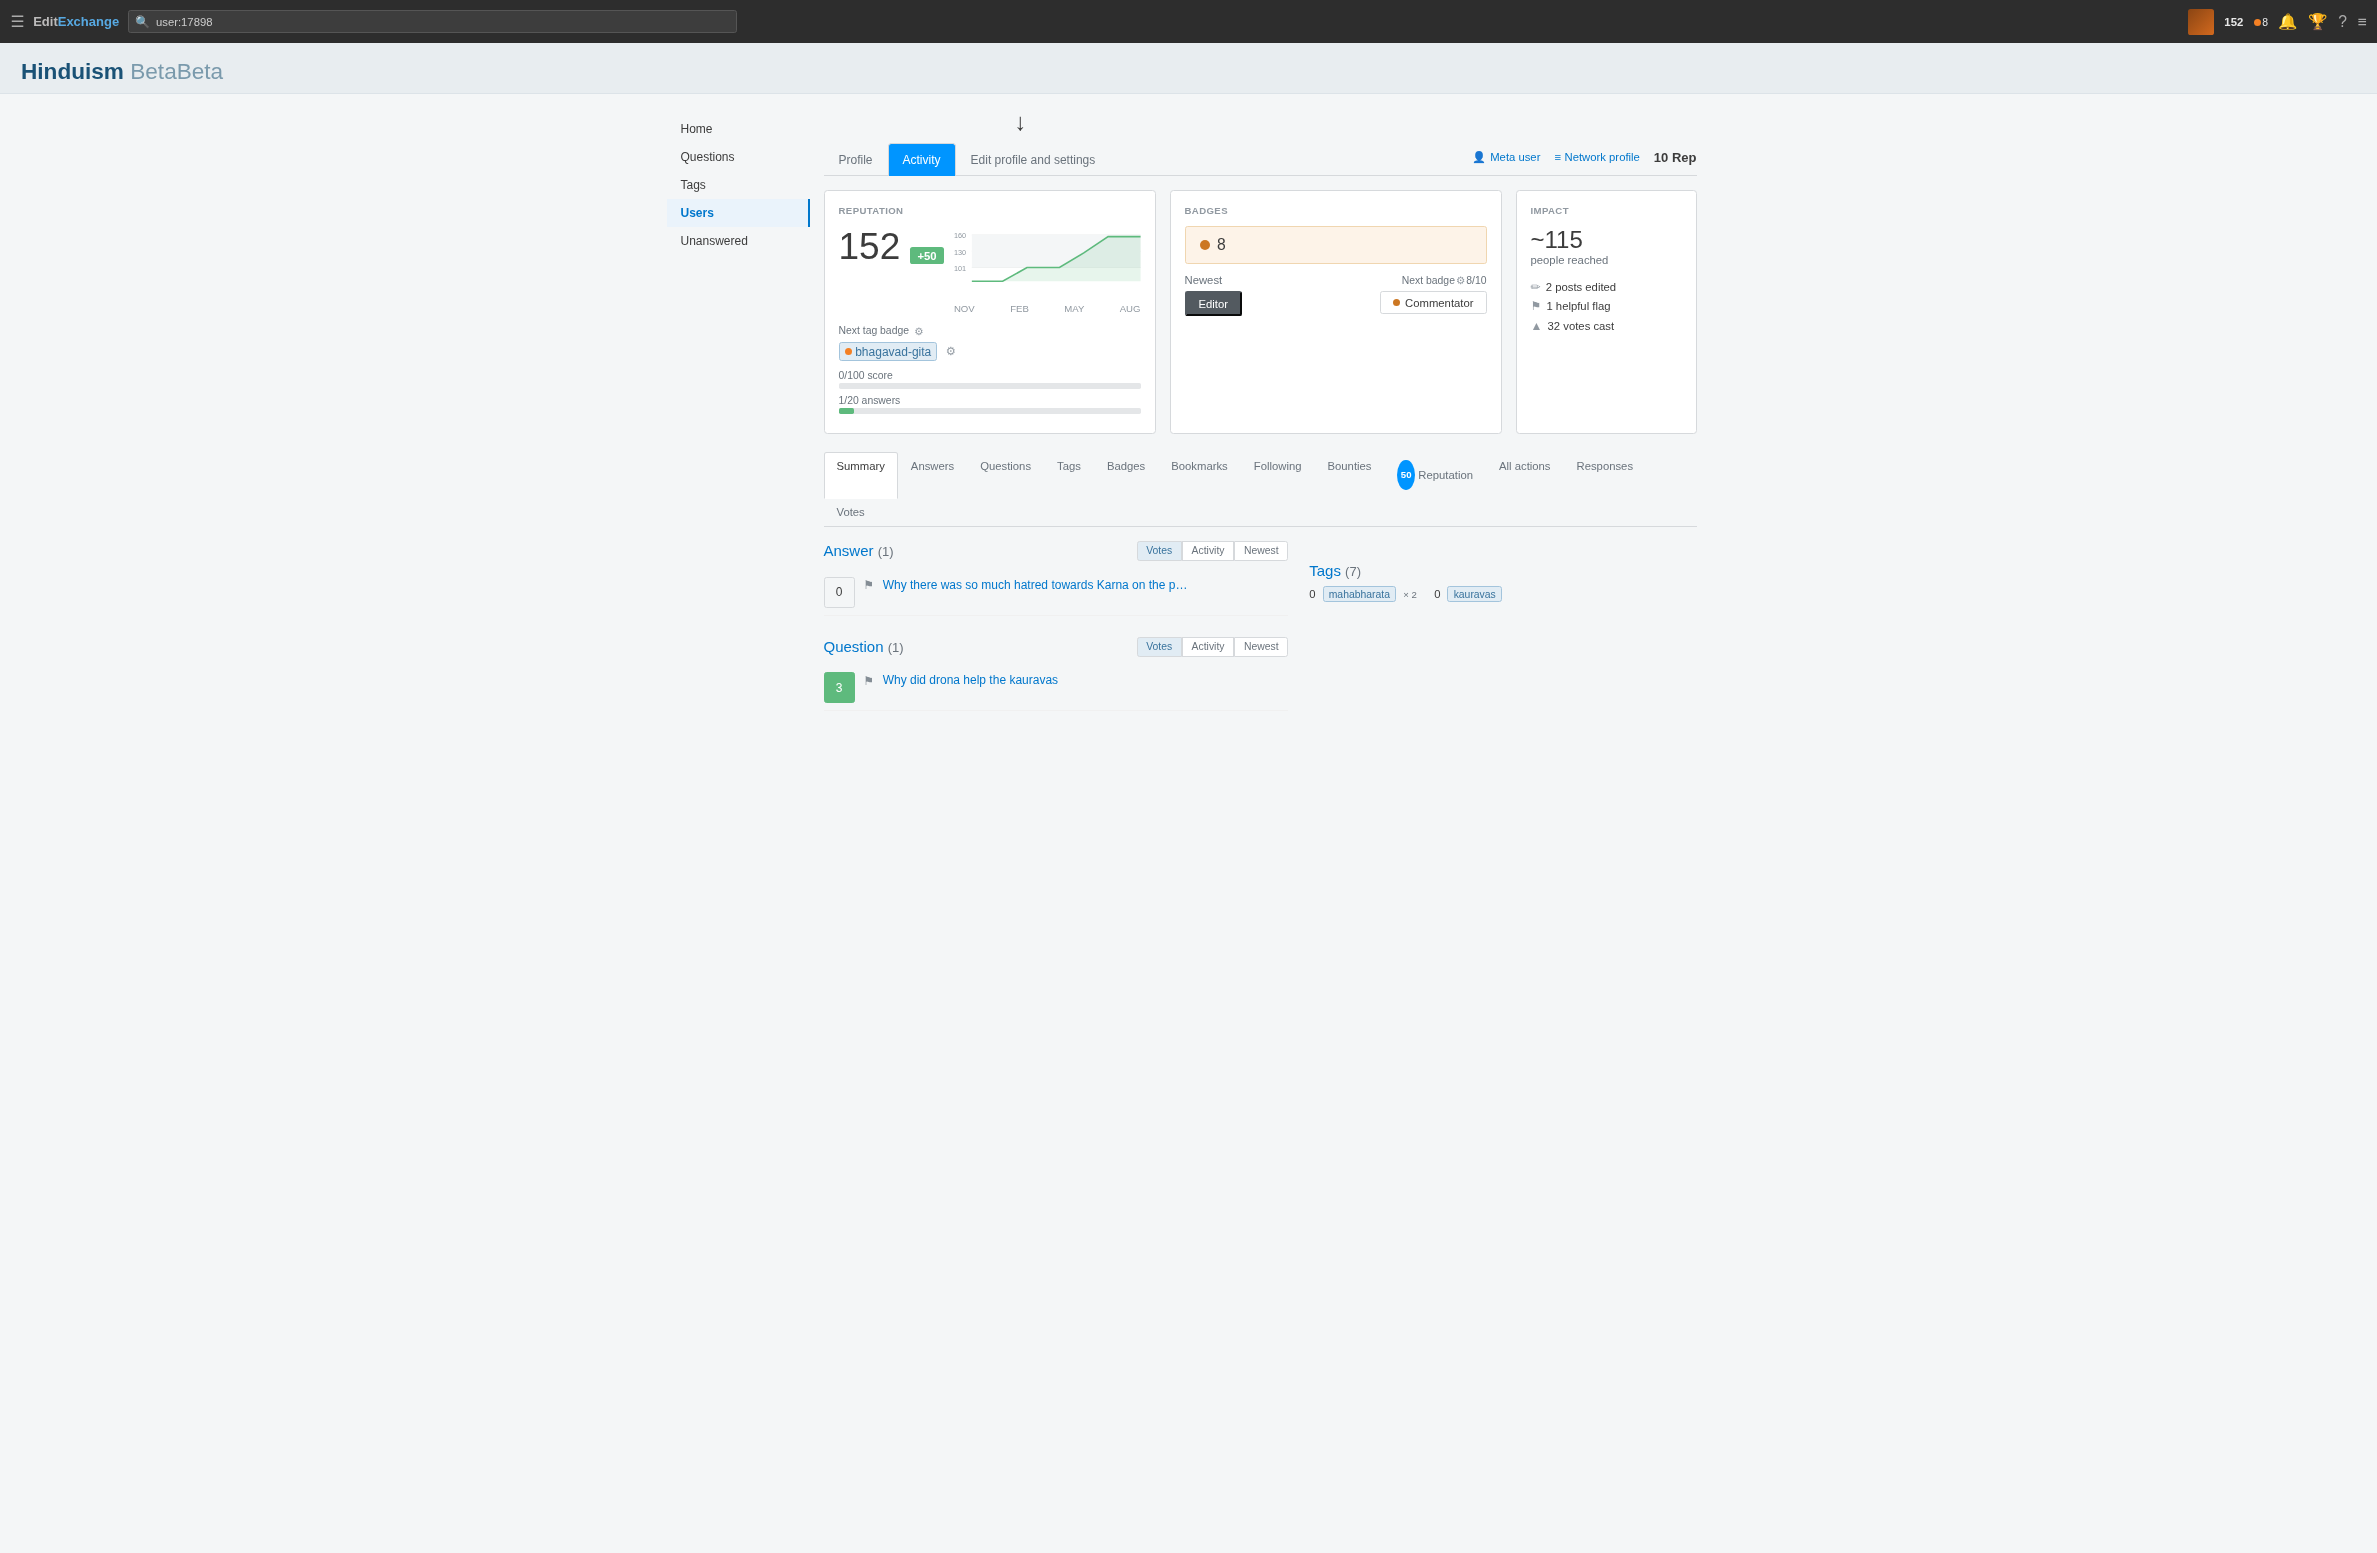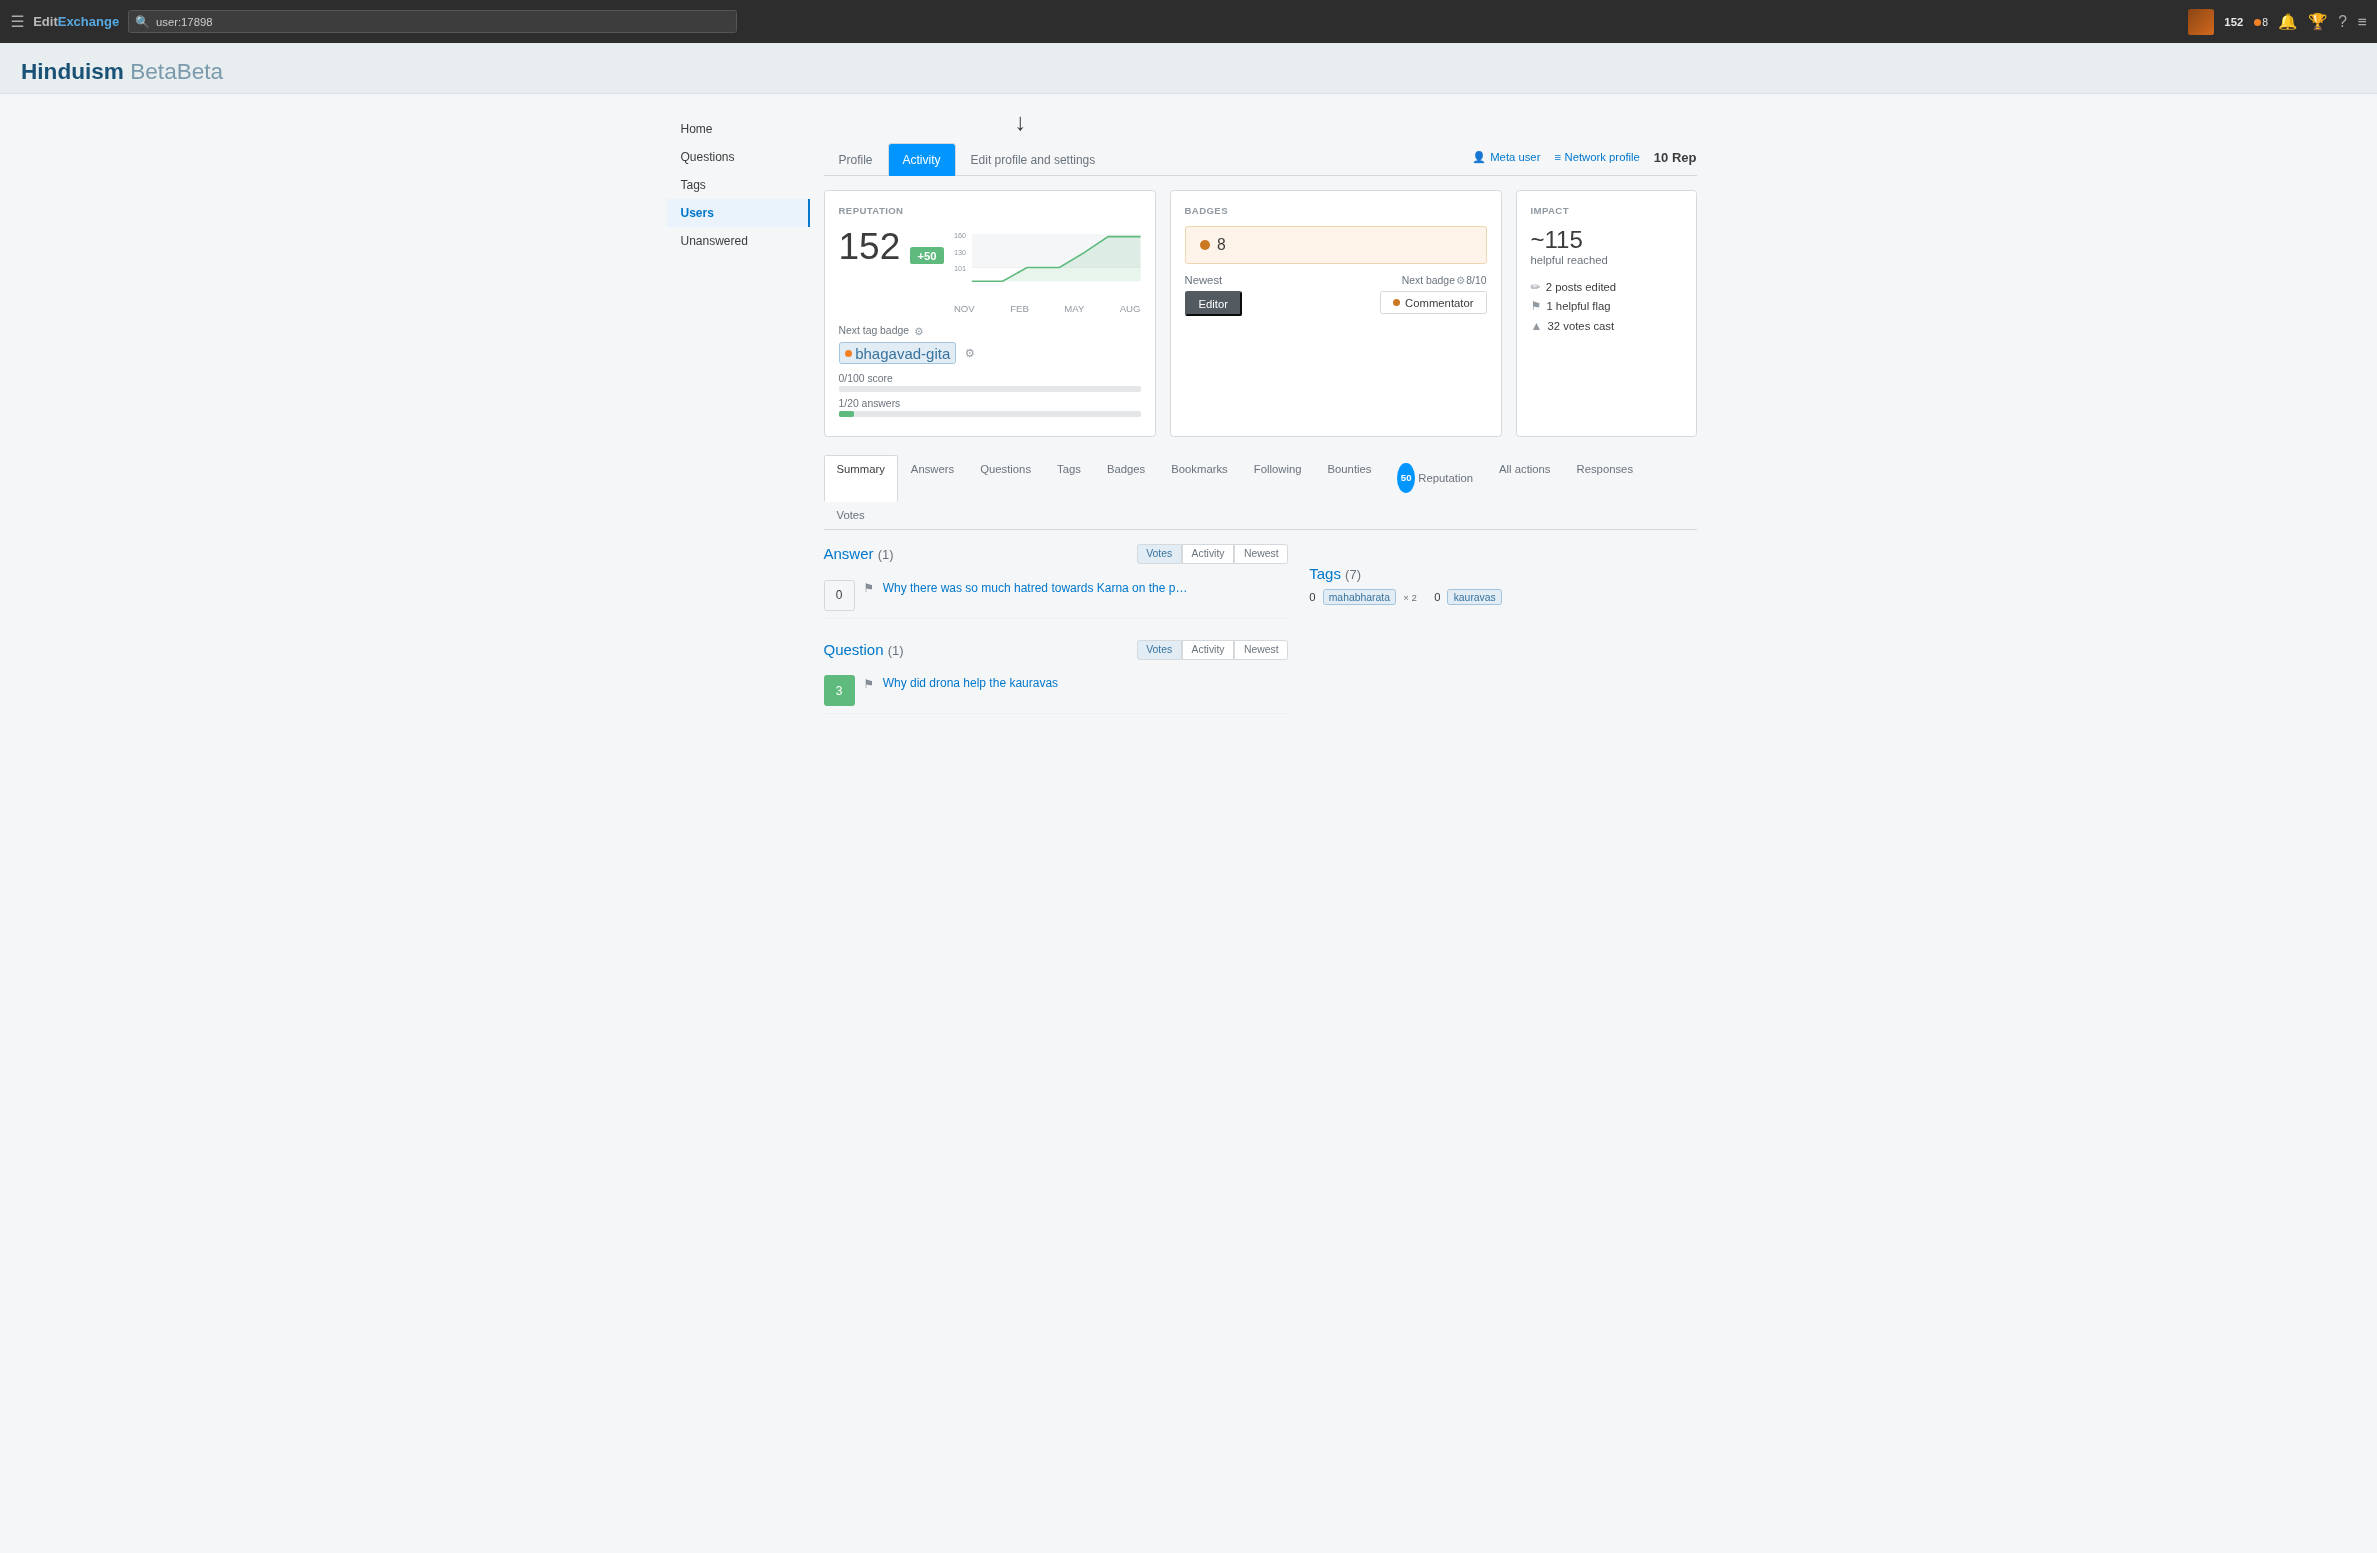--- a/index.html
+++ b/index.html
@@ -203,21 +203,21 @@
     .next-tag-section { margin-top: 10.4px; font-size: 10.4px; color: #6a737c; display: flex; align-items: center; gap: 5.2px; }
     .gear-icon { color: #9199a1; cursor: pointer; }
     .tag-badge {
       display: inline-flex;
       align-items: center;
       gap: 3.5px;
       background: #e1ecf4;
       border: 0.9px solid #a3c4dc;
       border-radius: 2.6px;
       padding: 1.7px 5.2px;
-      font-size: 15px;
+      font-size: 12px;
       color: #39739d;
     }
     .tag-dot { width: 7px; height: 7px; border-radius: 50%; background: #f48024; }
     .progress-section { margin-top: 8.7px; }
     .progress-label { font-size: 10.4px; color: #6a737c; margin-bottom: 2.6px; }
     .progress-bar-bg { background: #e4e6e8; border-radius: 1.7px; height: 6px; margin-bottom: 5.2px; }
     .progress-bar-fill { background: #5eba7d; height: 6px; border-radius: 1.7px; }
 
     
     .badges-bronze-row {
@@ -535,21 +535,21 @@
                 <span>Commentator</span>
               </button>
             </div>
           </div>
         </div>
       </div>
 
       <div class="stat-card impact">
         <div class="stat-card-title">IMPACT</div>
         <div class="impact-number">~115</div>
-        <div class="impact-label">helpful reached</div>
+        <div class="impact-label">people reached</div>
         <div class="impact-item">
           <span class="impact-icon">✏</span>
           <span>2 posts edited</span>
         </div>
         <div class="impact-item">
           <span class="impact-icon">⚑</span>
           <span>1 helpful flag</span>
         </div>
         <div class="impact-item">
           <span class="impact-icon">▲</span>

